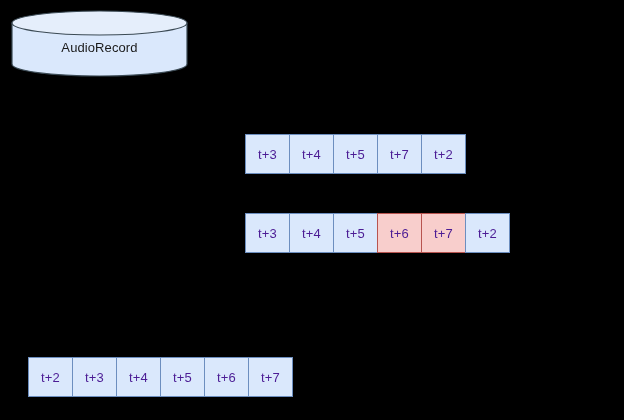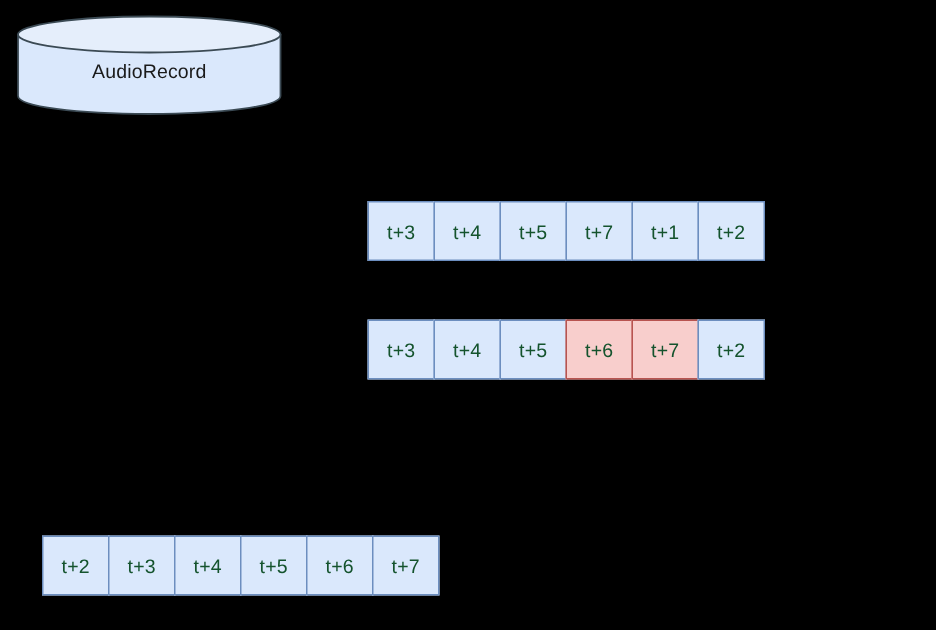--- a/index.html
+++ b/index.html
@@ -62,21 +62,21 @@
   .cell {
     width: 45px;
     height: 40px;
     box-sizing: border-box;
     border: 1px solid #2b3a47;
     margin-left: -1px;
     display: flex;
     align-items: center;
     justify-content: center;
     font-size: 13px;
-    color: #14532d;
+    color: #4c1d95;
     letter-spacing: 0.2px;
   }
   .cell:first-child { margin-left: 0; }
   .cell.blue { background: #dae8fc; border-color: #6c8ebf; }
   .cell.pink { background: #f8cecc; border-color: #b85450; }
 
   #row-current  { left: 245px; top: 134px; }
   #row-updated  { left: 245px; top: 213px; }
   #row-ordered  { left: 28px;  top: 357px; }
 </style>
@@ -91,21 +91,20 @@
       <ellipse cx="88.5" cy="13" rx="87.5" ry="12" fill="#e5eefb" stroke="#3b4a54" stroke-width="1.2"></ellipse>
     </svg>
     <div class="cylinder-label">AudioRecord</div>
   </div>
 
   <div class="buffer-row" id="row-current">
     <div class="cell blue">t+3</div>
     <div class="cell blue">t+4</div>
     <div class="cell blue">t+5</div>
     <div class="cell blue">t+7</div>
-    <div class="cell blue">t+1</div>
     <div class="cell blue">t+2</div>
   </div>
 
   <div class="buffer-row" id="row-updated">
     <div class="cell blue">t+3</div>
     <div class="cell blue">t+4</div>
     <div class="cell blue">t+5</div>
     <div class="cell pink">t+6</div>
     <div class="cell pink">t+7</div>
     <div class="cell blue">t+2</div>

